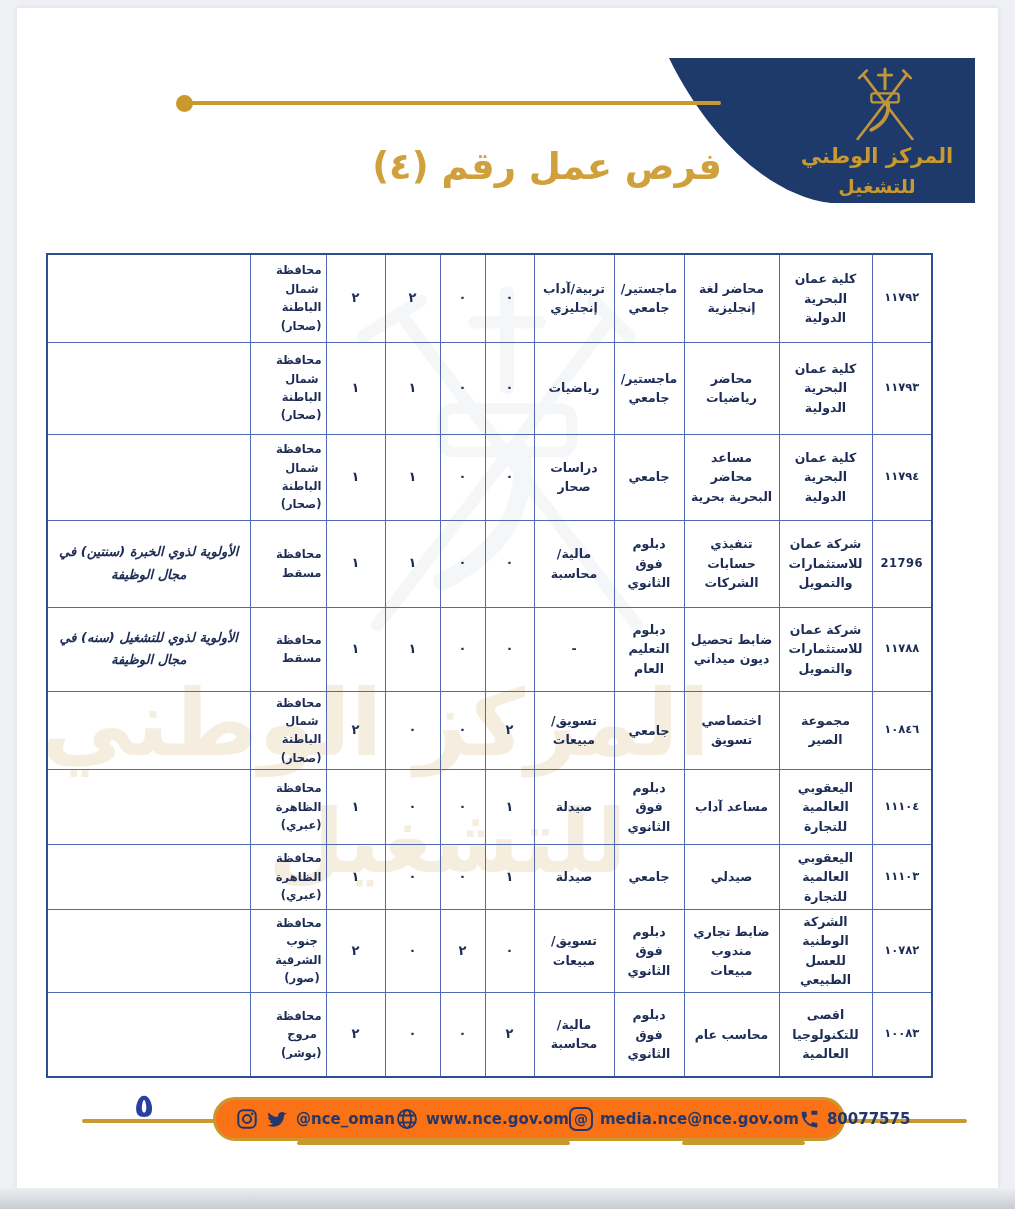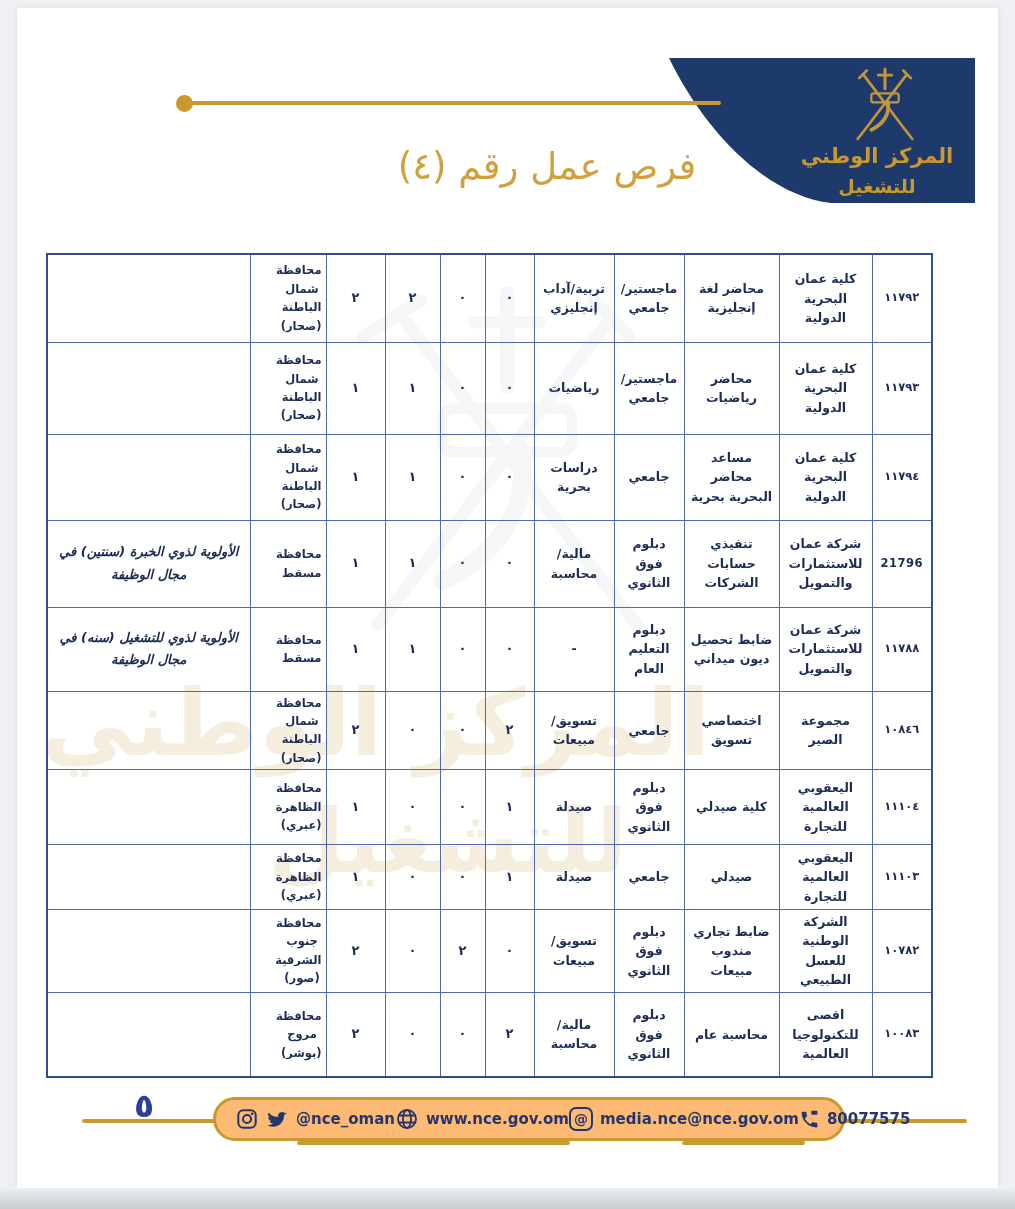--- a/index.html
+++ b/index.html
@@ -22,21 +22,21 @@
   .emblem{position:absolute;left:830px;top:56px;width:76px;height:80px;}
   .org-line1{position:absolute;left:770px;top:136px;width:180px;text-align:center;
     color:var(--brand-gold);font-size:21px;font-weight:bold;}
   .org-line2{position:absolute;left:770px;top:167px;width:180px;text-align:center;
     color:var(--brand-gold);font-size:19px;font-weight:bold;letter-spacing:4px;}
   .gold-line{position:absolute;left:168px;top:93px;width:536px;height:4px;
     background:var(--brand-gold);border-radius:2px;}
   .gold-dot{position:absolute;left:159px;top:87px;width:17px;height:17px;border-radius:50%;
     background:var(--brand-gold);}
   .doc-title{position:absolute;left:300px;top:137px;width:460px;text-align:center;
-    color:var(--title-gold);font-size:37px;font-weight:normal;}
+    color:var(--title-gold);font-size:37px;font-weight:bold;}
   
   .wm-emblem{position:absolute;left:310px;top:262px;width:360px;height:378px;opacity:.07;}
   .wm-text1{position:absolute;left:168px;top:662px;width:525px;text-align:center;
     font-size:92px;font-weight:bold;color:#cda352;opacity:.18;white-space:nowrap;}
   .wm-text2{position:absolute;left:168px;top:782px;width:525px;text-align:center;
     font-size:88px;font-weight:bold;color:#cda352;opacity:.18;letter-spacing:14px;white-space:nowrap;}
   
   #jobs-table{position:absolute;right:65px;top:245px;width:885px;border-collapse:collapse;
     table-layout:fixed;border:2px solid var(--table-outer);}
   #jobs-table td{border:1px solid var(--table-border);text-align:center;vertical-align:middle;
@@ -54,21 +54,21 @@
   #jobs-table tr:nth-child(7){height:75px;}
   #jobs-table tr:nth-child(8){height:65px;}
   #jobs-table tr:nth-child(9){height:70px;}
   #jobs-table tr:nth-child(10){height:85px;}
   
   .footer-line{position:absolute;left:65px;top:1111px;width:885px;height:4px;
     background:var(--brand-gold);border-radius:2px;}
   .page-number{position:absolute;left:105px;top:1078px;width:44px;text-align:center;
     color:var(--page-number-blue);font-size:33px;font-weight:bold;}
   .contact-capsule{position:absolute;left:196px;top:1089px;width:632px;height:44px;
-    background:#fdba74;border:3px solid var(--brand-gold);border-radius:24px;
+    background:#f97316;border:3px solid var(--brand-gold);border-radius:24px;
     display:flex;flex-direction:row;align-items:center;justify-content:space-between;
     padding:0 20px;}
   .contact-item{display:flex;flex-direction:row;align-items:center;gap:7px;
     color:var(--footer-text);font-size:15px;font-weight:bold;}
   .contact-item svg{display:block;}
   .at-badge{width:24px;height:24px;border:2px solid var(--footer-text);border-radius:7px;
     display:flex;align-items:center;justify-content:center;font-size:14px;font-weight:bold;
     color:var(--footer-text);}
   .dash{position:absolute;height:4px;background:var(--brand-gold);border-radius:2px;top:1133px;}
   .dash-1{left:280px;width:273px;}
@@ -162,21 +162,21 @@
           <td class="cnt">١</td>
           <td class="cnt">١</td>
           <td class="gov">محافظة شمال الباطنة (صحار)</td>
           <td class="notes"></td>
         </tr>
         <tr>
           <td class="num">١١٧٩٤</td>
           <td>كلية عمان البحرية الدولية</td>
           <td>مساعد محاضر البحرية بحرية</td>
           <td>جامعي</td>
-          <td>دراسات بحرية</td>
+          <td>دراسات صحار</td>
           <td class="cnt">٠</td>
           <td class="cnt">٠</td>
           <td class="cnt">١</td>
           <td class="cnt">١</td>
           <td class="gov">محافظة شمال الباطنة (صحار)</td>
           <td class="notes"></td>
         </tr>
         <tr>
           <td class="num">21796</td>
           <td>شركة عمان للاستثمارات والتمويل</td>
@@ -212,21 +212,21 @@
           <td class="cnt">٢</td>
           <td class="cnt">٠</td>
           <td class="cnt">٠</td>
           <td class="cnt">٢</td>
           <td class="gov">محافظة شمال الباطنة (صحار)</td>
           <td class="notes"></td>
         </tr>
         <tr>
           <td class="num">١١١٠٤</td>
           <td>اليعقوبي العالمية للتجارة</td>
-          <td>كلية صيدلي</td>
+          <td>مساعد آداب</td>
           <td>دبلوم فوق الثانوي</td>
           <td>صيدلة</td>
           <td class="cnt">١</td>
           <td class="cnt">٠</td>
           <td class="cnt">٠</td>
           <td class="cnt">١</td>
           <td class="gov">محافظة الظاهرة (عبري)</td>
           <td class="notes"></td>
         </tr>
         <tr>
@@ -251,21 +251,21 @@
           <td class="cnt">٠</td>
           <td class="cnt">٢</td>
           <td class="cnt">٠</td>
           <td class="cnt">٢</td>
           <td class="gov">محافظة جنوب الشرقية (صور)</td>
           <td class="notes"></td>
         </tr>
         <tr>
           <td class="num">١٠٠٨٣</td>
           <td>اقصى للتكنولوجيا العالمية</td>
-          <td>محاسبة عام</td>
+          <td>محاسب عام</td>
           <td>دبلوم فوق الثانوي</td>
           <td>مالية/ محاسبة</td>
           <td class="cnt">٢</td>
           <td class="cnt">٠</td>
           <td class="cnt">٠</td>
           <td class="cnt">٢</td>
           <td class="gov">محافظة مروج (بوشر)</td>
           <td class="notes"></td>
         </tr>
       </tbody>

